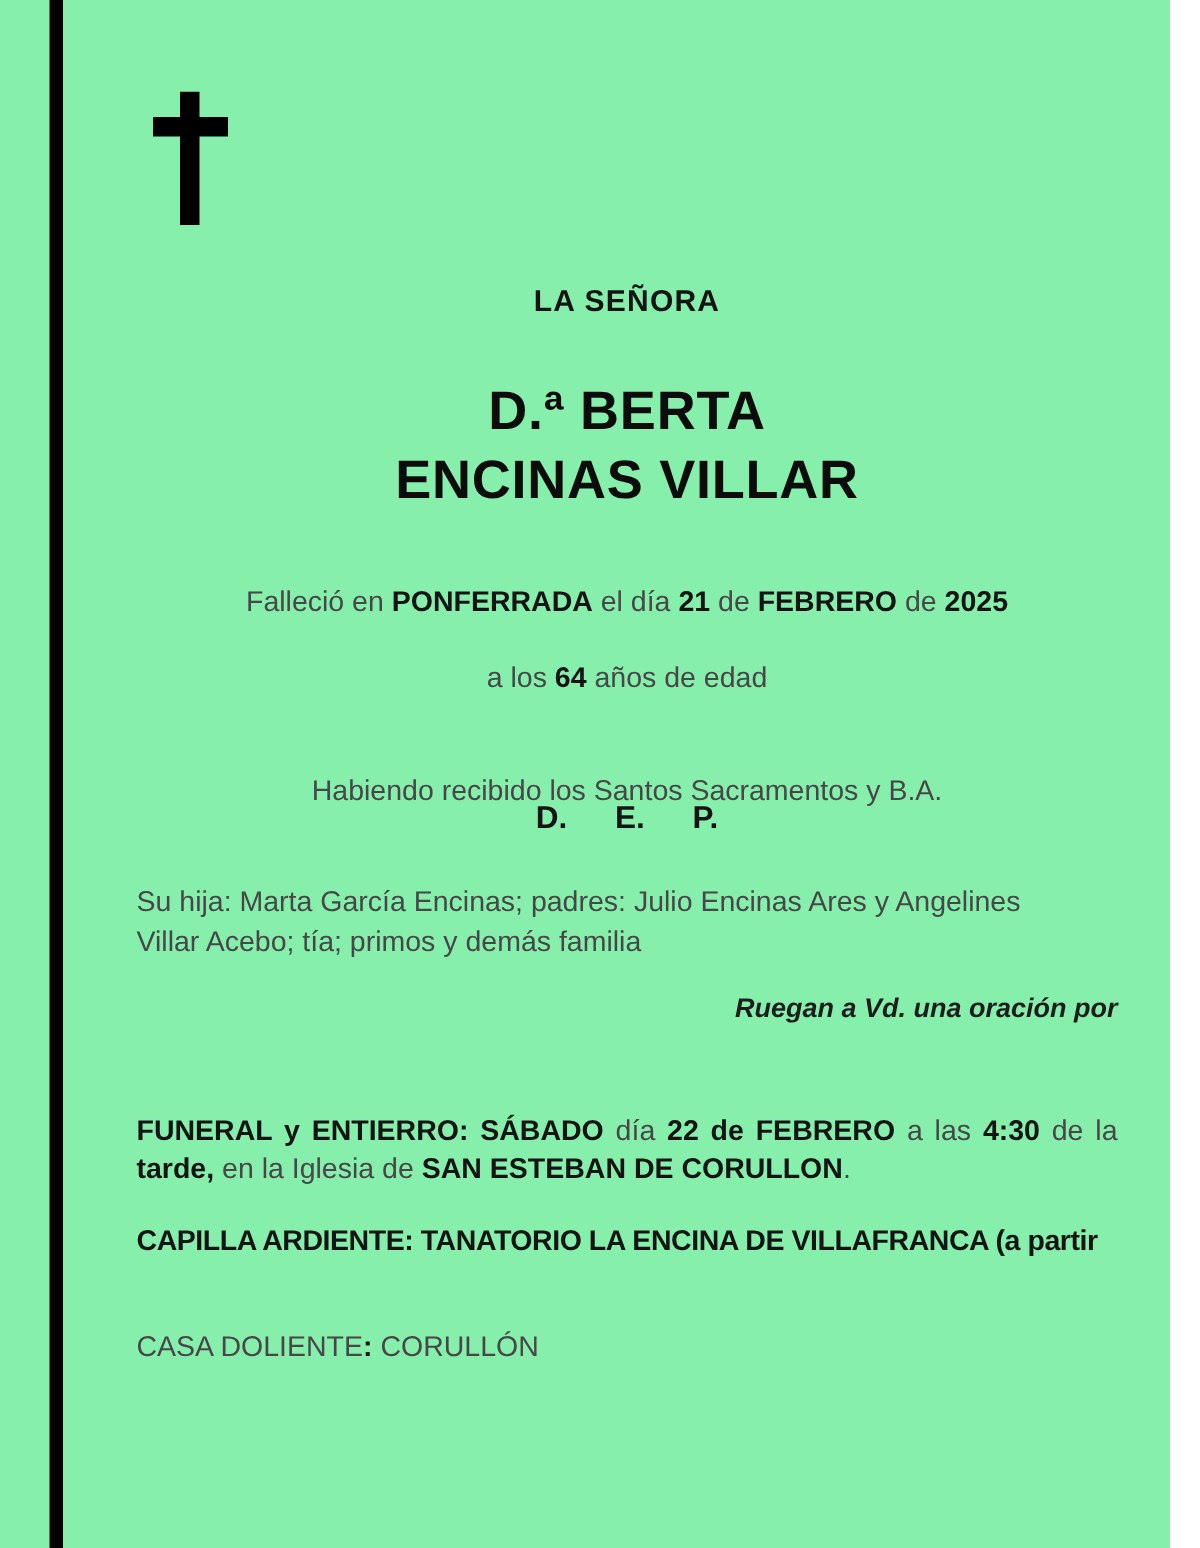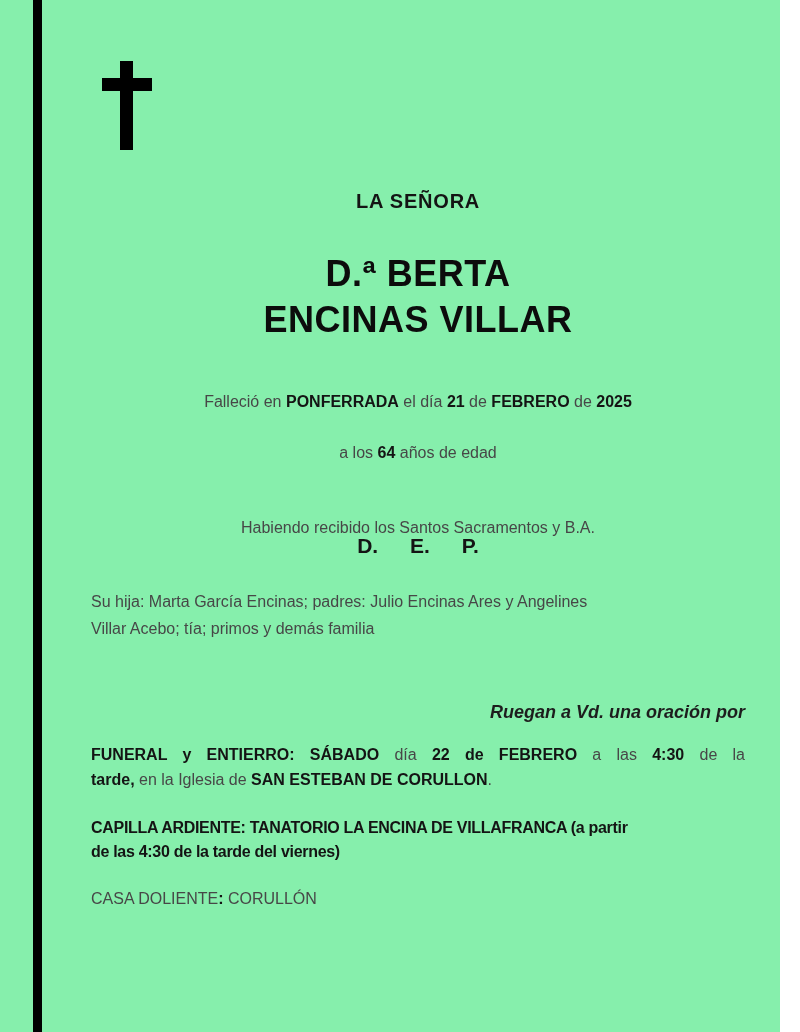--- a/index.html
+++ b/index.html
@@ -19,32 +19,32 @@
   .block { position: absolute; left: 91px; width: 654px; }
   .center { text-align: center; }
   .honorific {
     top: 190px; font-size: 20px; font-weight: bold;
     letter-spacing: 0.8px; color: #141414;
   }
   .name-block {
     top: 251px; font-size: 36px; font-weight: bold; line-height: 46px;
     letter-spacing: 0.5px; color: #0c0c0c;
   }
-  .body19 { font-size: 16px; line-height: 25px; }
+  .body19 { font-size: 19px; line-height: 25px; }
   .death-line { top: 389px; }
   .age-line { top: 440px; text-align: center; }
   .sacraments-line { top: 491px; margin-top: 24px; }
   .dep-line {
     top: 534px; font-size: 21px; font-weight: bold;
     word-spacing: 26px; color: #141414;
   }
   .family-block { top: 588px; line-height: 27px; text-align: left; }
   .prayer-block {
     top: 661px; font-size: 18px; line-height: 22px;
-    font-weight: bold; font-style: italic; text-align: right; color: #1d1d1d; margin-top: 40px;
+    font-weight: bold; font-style: italic; text-align: right; color: #1d1d1d;
   }
   .funeral-block { top: 742px; line-height: 25px; text-align: left; }
   .justify-last { text-align: justify; text-align-last: justify; }
   .chapel-block {
     top: 816px; line-height: 24px; font-weight: bold;
     letter-spacing: -0.3px; color: #141414; text-align: left;
   }
   .mourning-line { top: 886px; text-align: left; }
   .seg-line b { font-weight: bold; color: #141414; }
 </style>
@@ -87,18 +87,17 @@
     <div>Ruegan a Vd. una oración por</div>
   </div>
 
   <div class="block body19 funeral-block">
     <div class="seg-line justify-last"><b>FUNERAL y ENTIERRO: SÁBADO</b><span> día </span><b>22 de FEBRERO</b><span> a las </span><b>4:30</b><span> de la</span></div>
     <div class="seg-line"><b>tarde,</b><span> en la Iglesia de </span><b>SAN ESTEBAN DE CORULLON</b><span>.</span></div>
   </div>
 
   <div class="block body19 chapel-block">
     <div>CAPILLA ARDIENTE: TANATORIO LA ENCINA DE VILLAFRANCA (a partir</div>
-    <div>de las 4:30 de la tarde del viernes)</div>
   </div>
 
   <div class="block body19 seg-line mourning-line"><span>CASA DOLIENTE</span><b>:</b><span> CORULLÓN</span></div>
 
 </div>
 
 </body></html>

